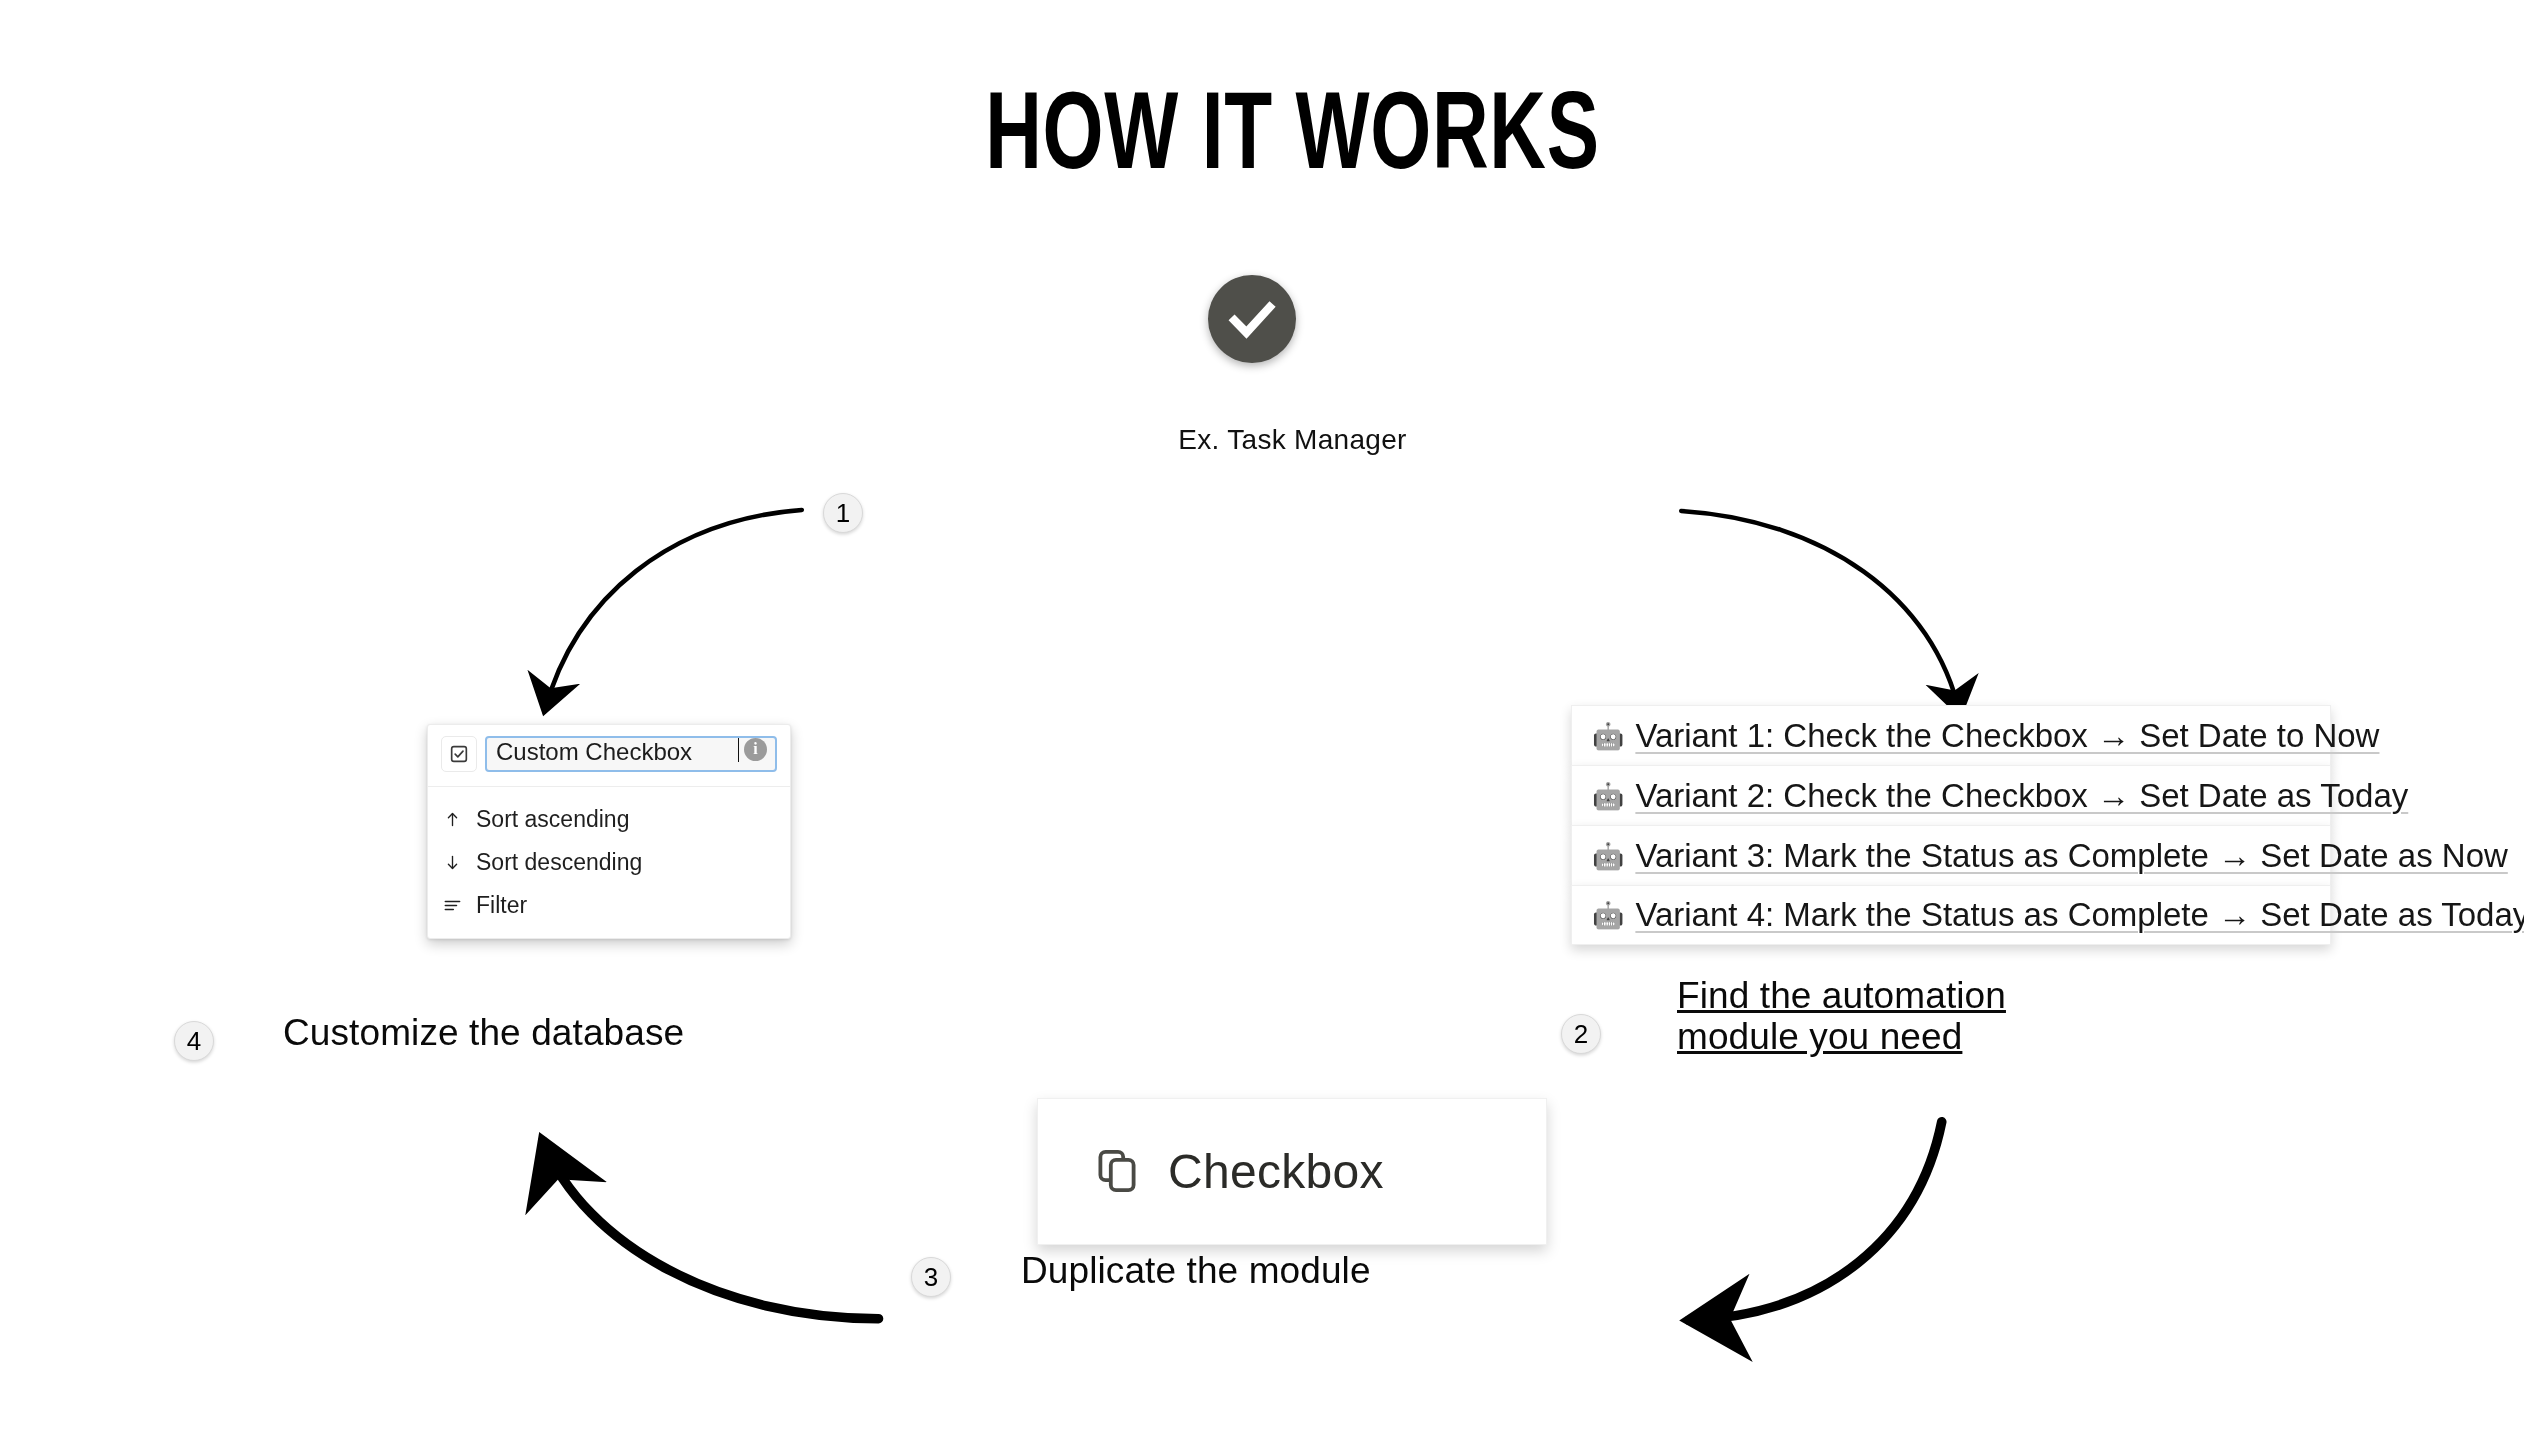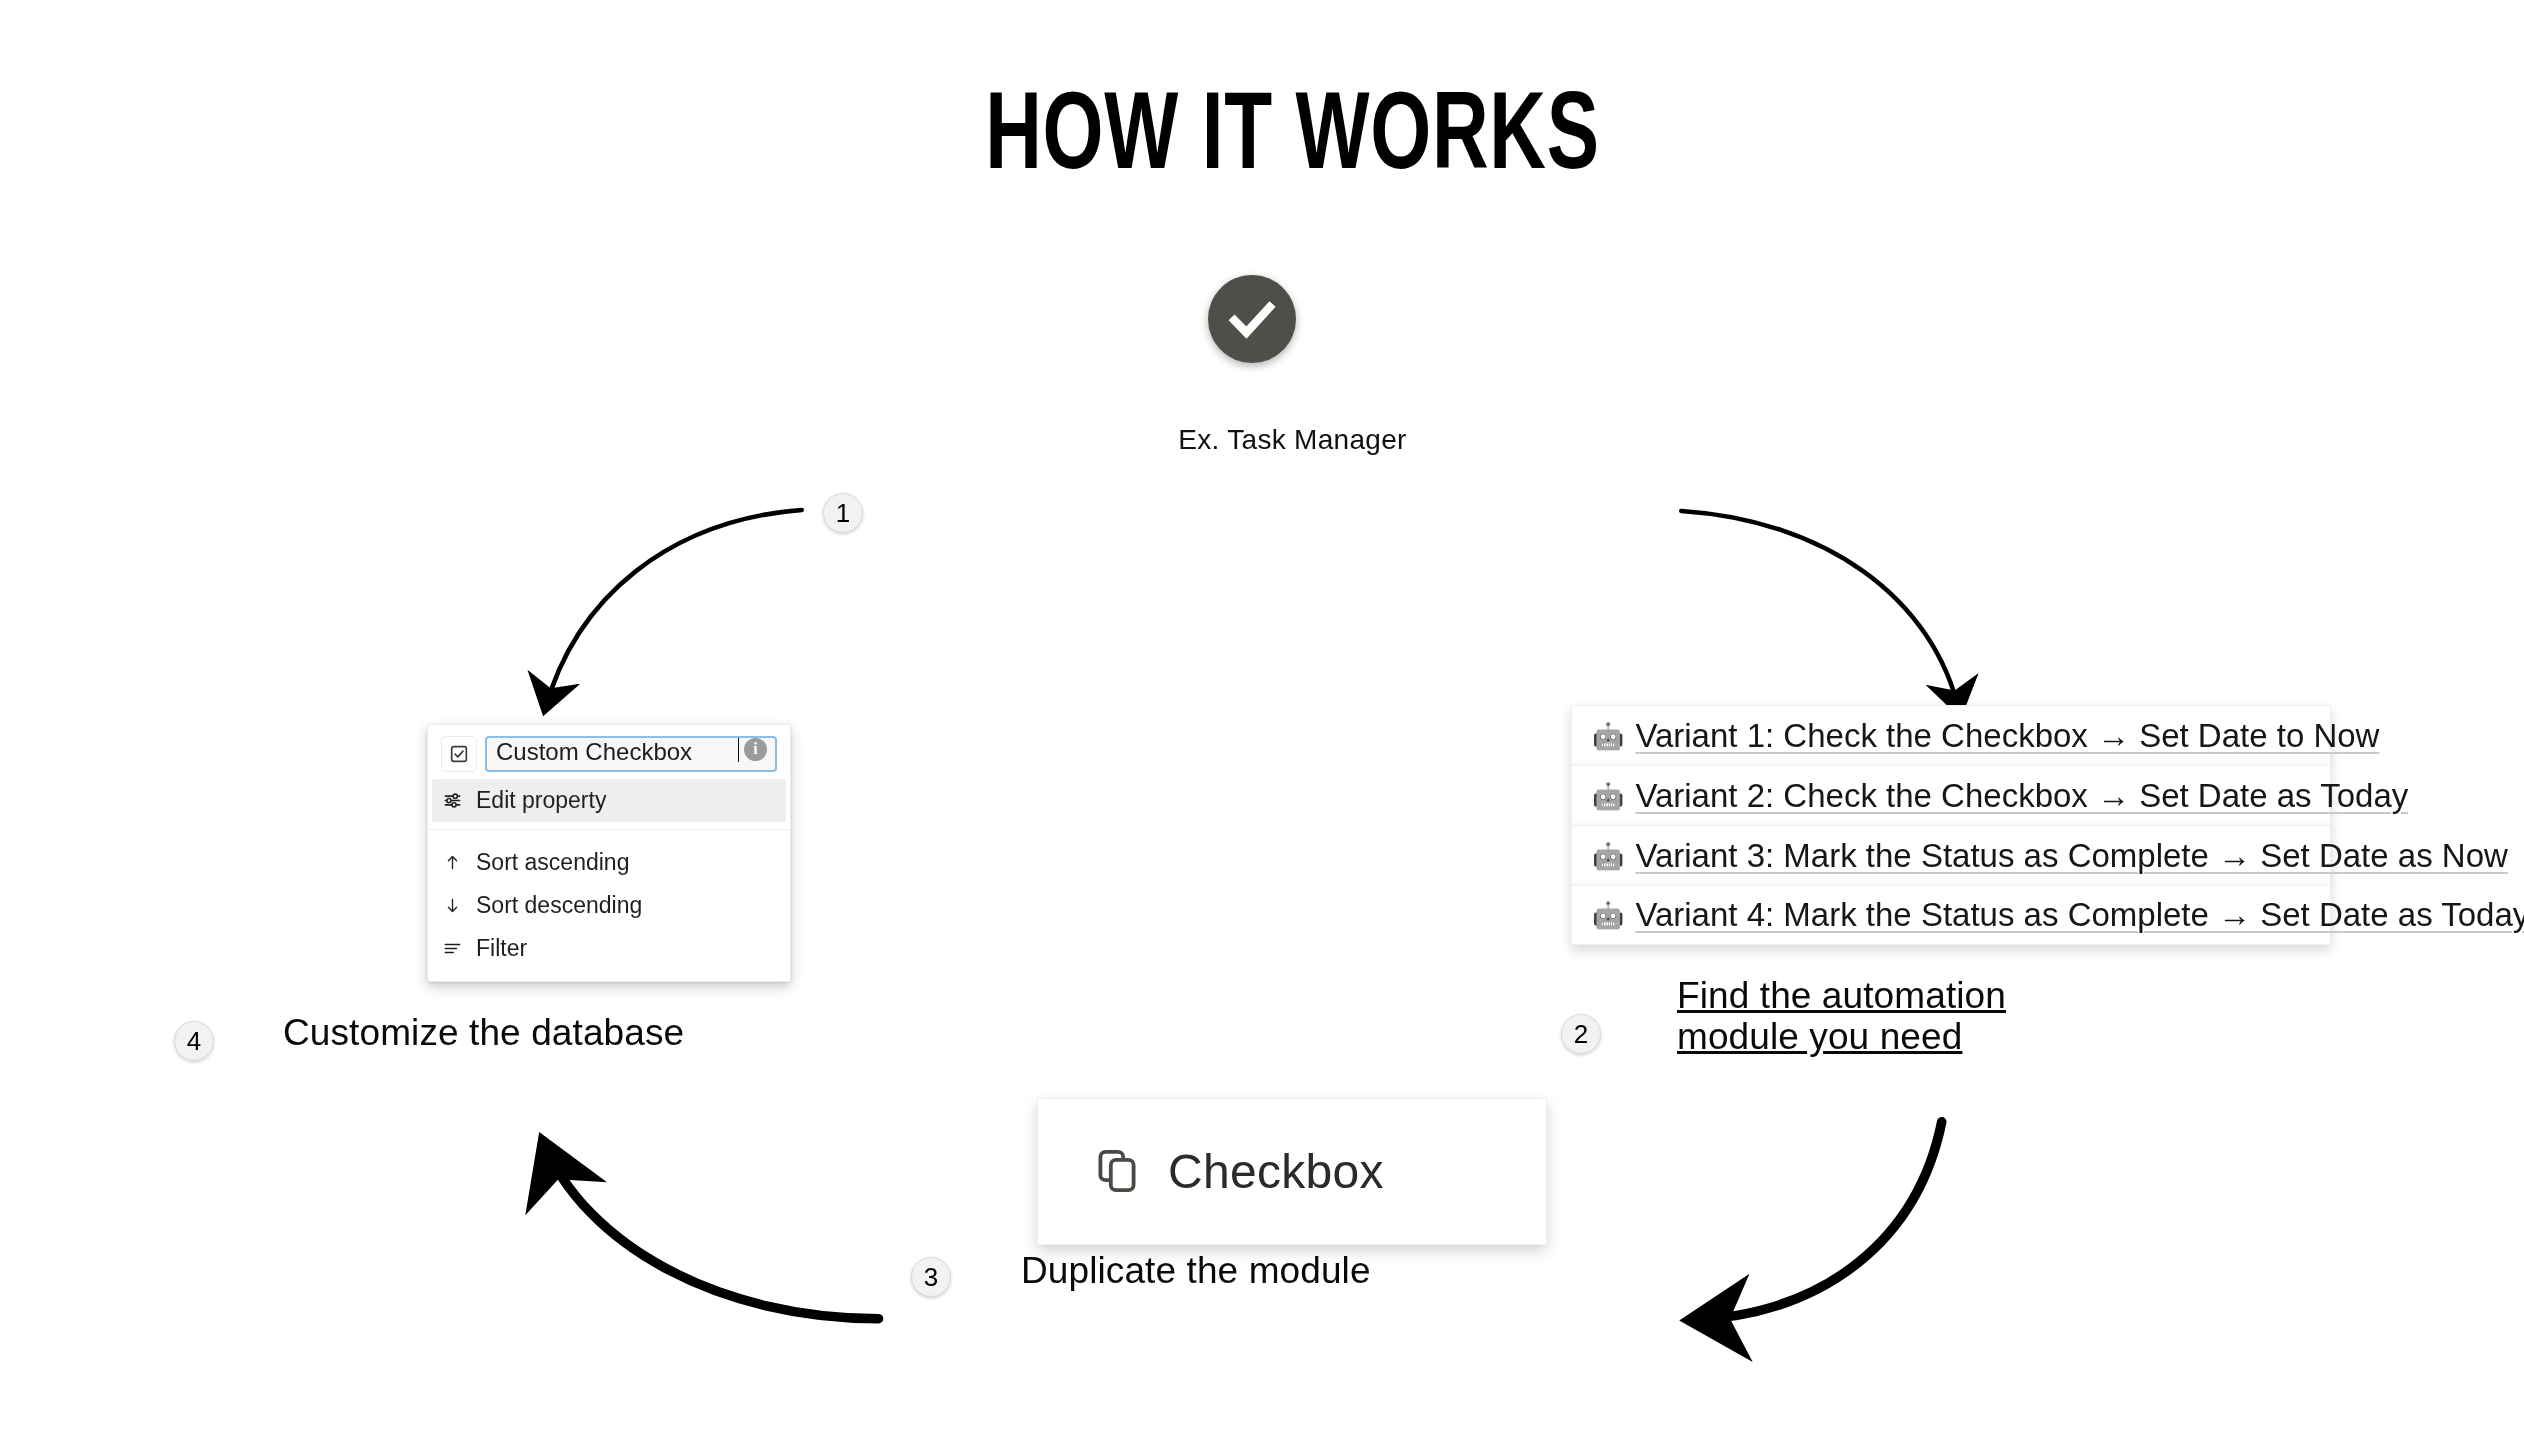--- a/index.html
+++ b/index.html
@@ -324,33 +324,20 @@
           <path d="M7.4 12.2 L10.6 15.5 L16.8 8.6" fill="none" stroke="#3a3a3a" stroke-width="2" stroke-linecap="round" stroke-linejoin="round"></path>
         </svg>
       </div>
       <div id="prop-input-wrap">
         <div id="prop-input-value">Custom Checkbox</div>
         <div id="prop-caret"></div>
         <div id="info-icon">i</div>
       </div>
     </div>
 
-    <div class="menu-row" id="row-edit-property">
-      <span class="menu-icon">
-        <svg width="19" height="19" viewBox="0 0 24 24" aria-hidden="true">
-          <line x1="3" y1="6.5" x2="21" y2="6.5" stroke="#1f1f1f" stroke-width="2" stroke-linecap="round"></line>
-          <line x1="3" y1="12" x2="21" y2="12" stroke="#1f1f1f" stroke-width="2" stroke-linecap="round"></line>
-          <line x1="3" y1="17.5" x2="21" y2="17.5" stroke="#1f1f1f" stroke-width="2" stroke-linecap="round"></line>
-          <circle cx="15.5" cy="6.5" r="2.6" fill="#ffffff" stroke="#1f1f1f" stroke-width="2"></circle>
-          <circle cx="7.5" cy="12" r="2.6" fill="#ffffff" stroke="#1f1f1f" stroke-width="2"></circle>
-          <circle cx="14" cy="17.5" r="2.6" fill="#ffffff" stroke="#1f1f1f" stroke-width="2"></circle>
-        </svg>
-      </span>
-      <span>Edit property</span>
-    </div>
 
     <div class="menu-sep"></div>
 
     <div class="menu-row">
       <span class="menu-icon">
         <svg width="17" height="19" viewBox="0 0 24 24" aria-hidden="true">
           <line x1="12" y1="20.5" x2="12" y2="4" stroke="#1f1f1f" stroke-width="1.9" stroke-linecap="round"></line>
           <path d="M6.2 9.6 L12 3.6 L17.8 9.6" fill="none" stroke="#1f1f1f" stroke-width="1.9" stroke-linecap="round" stroke-linejoin="round"></path>
         </svg>
       </span>

